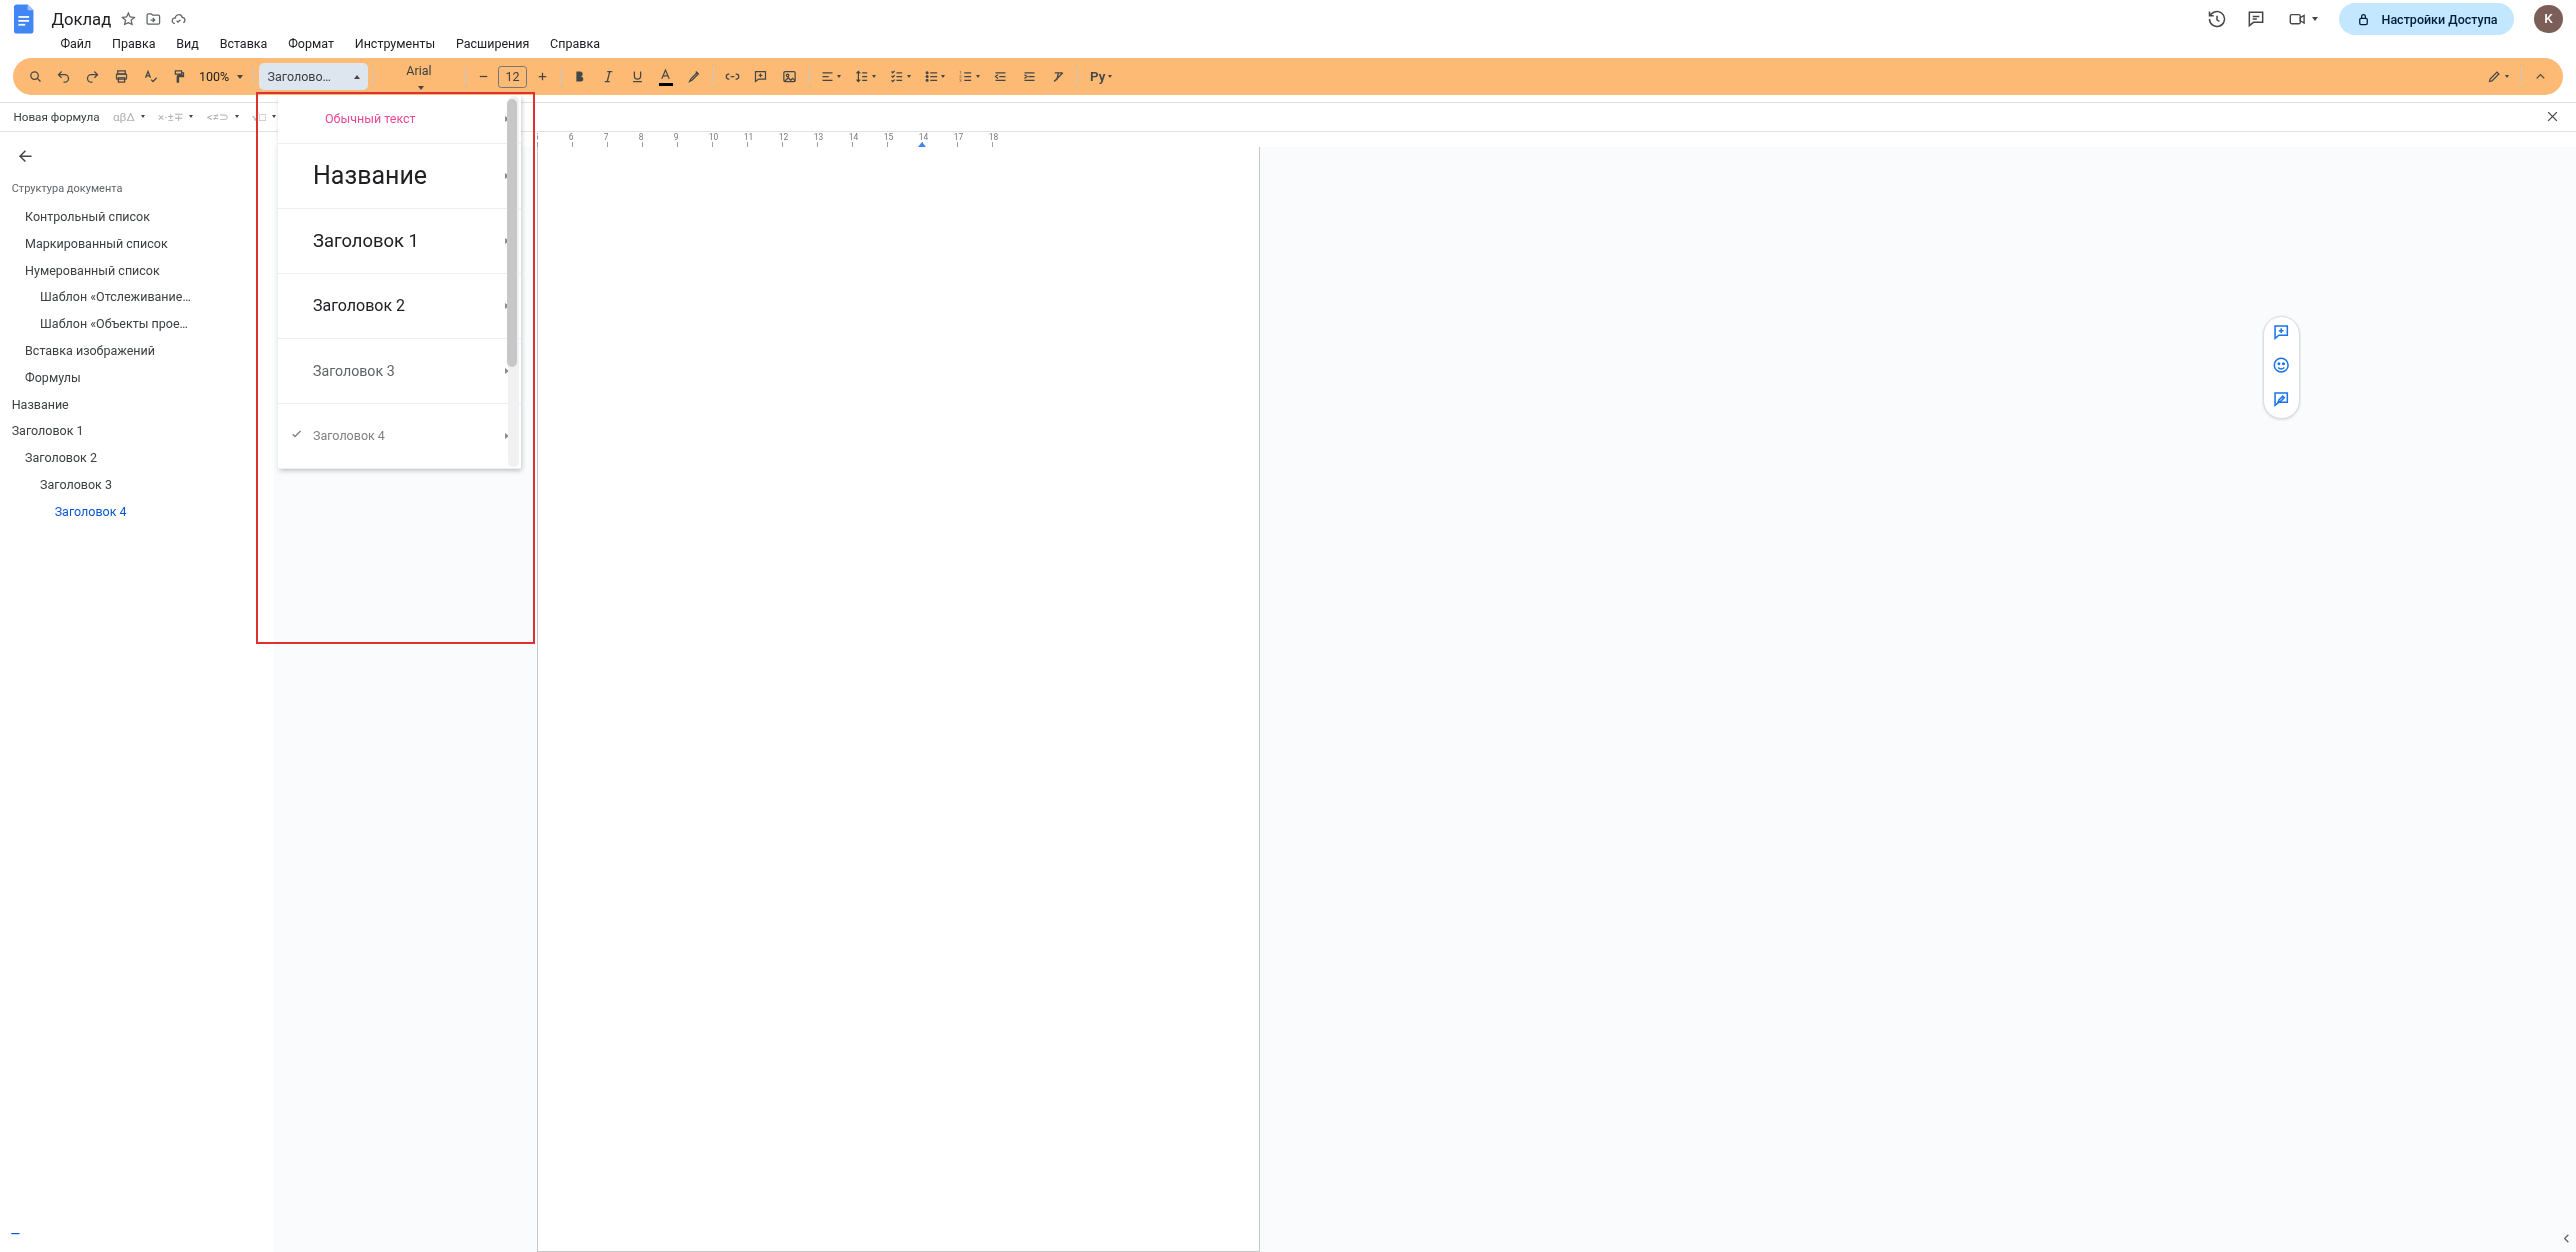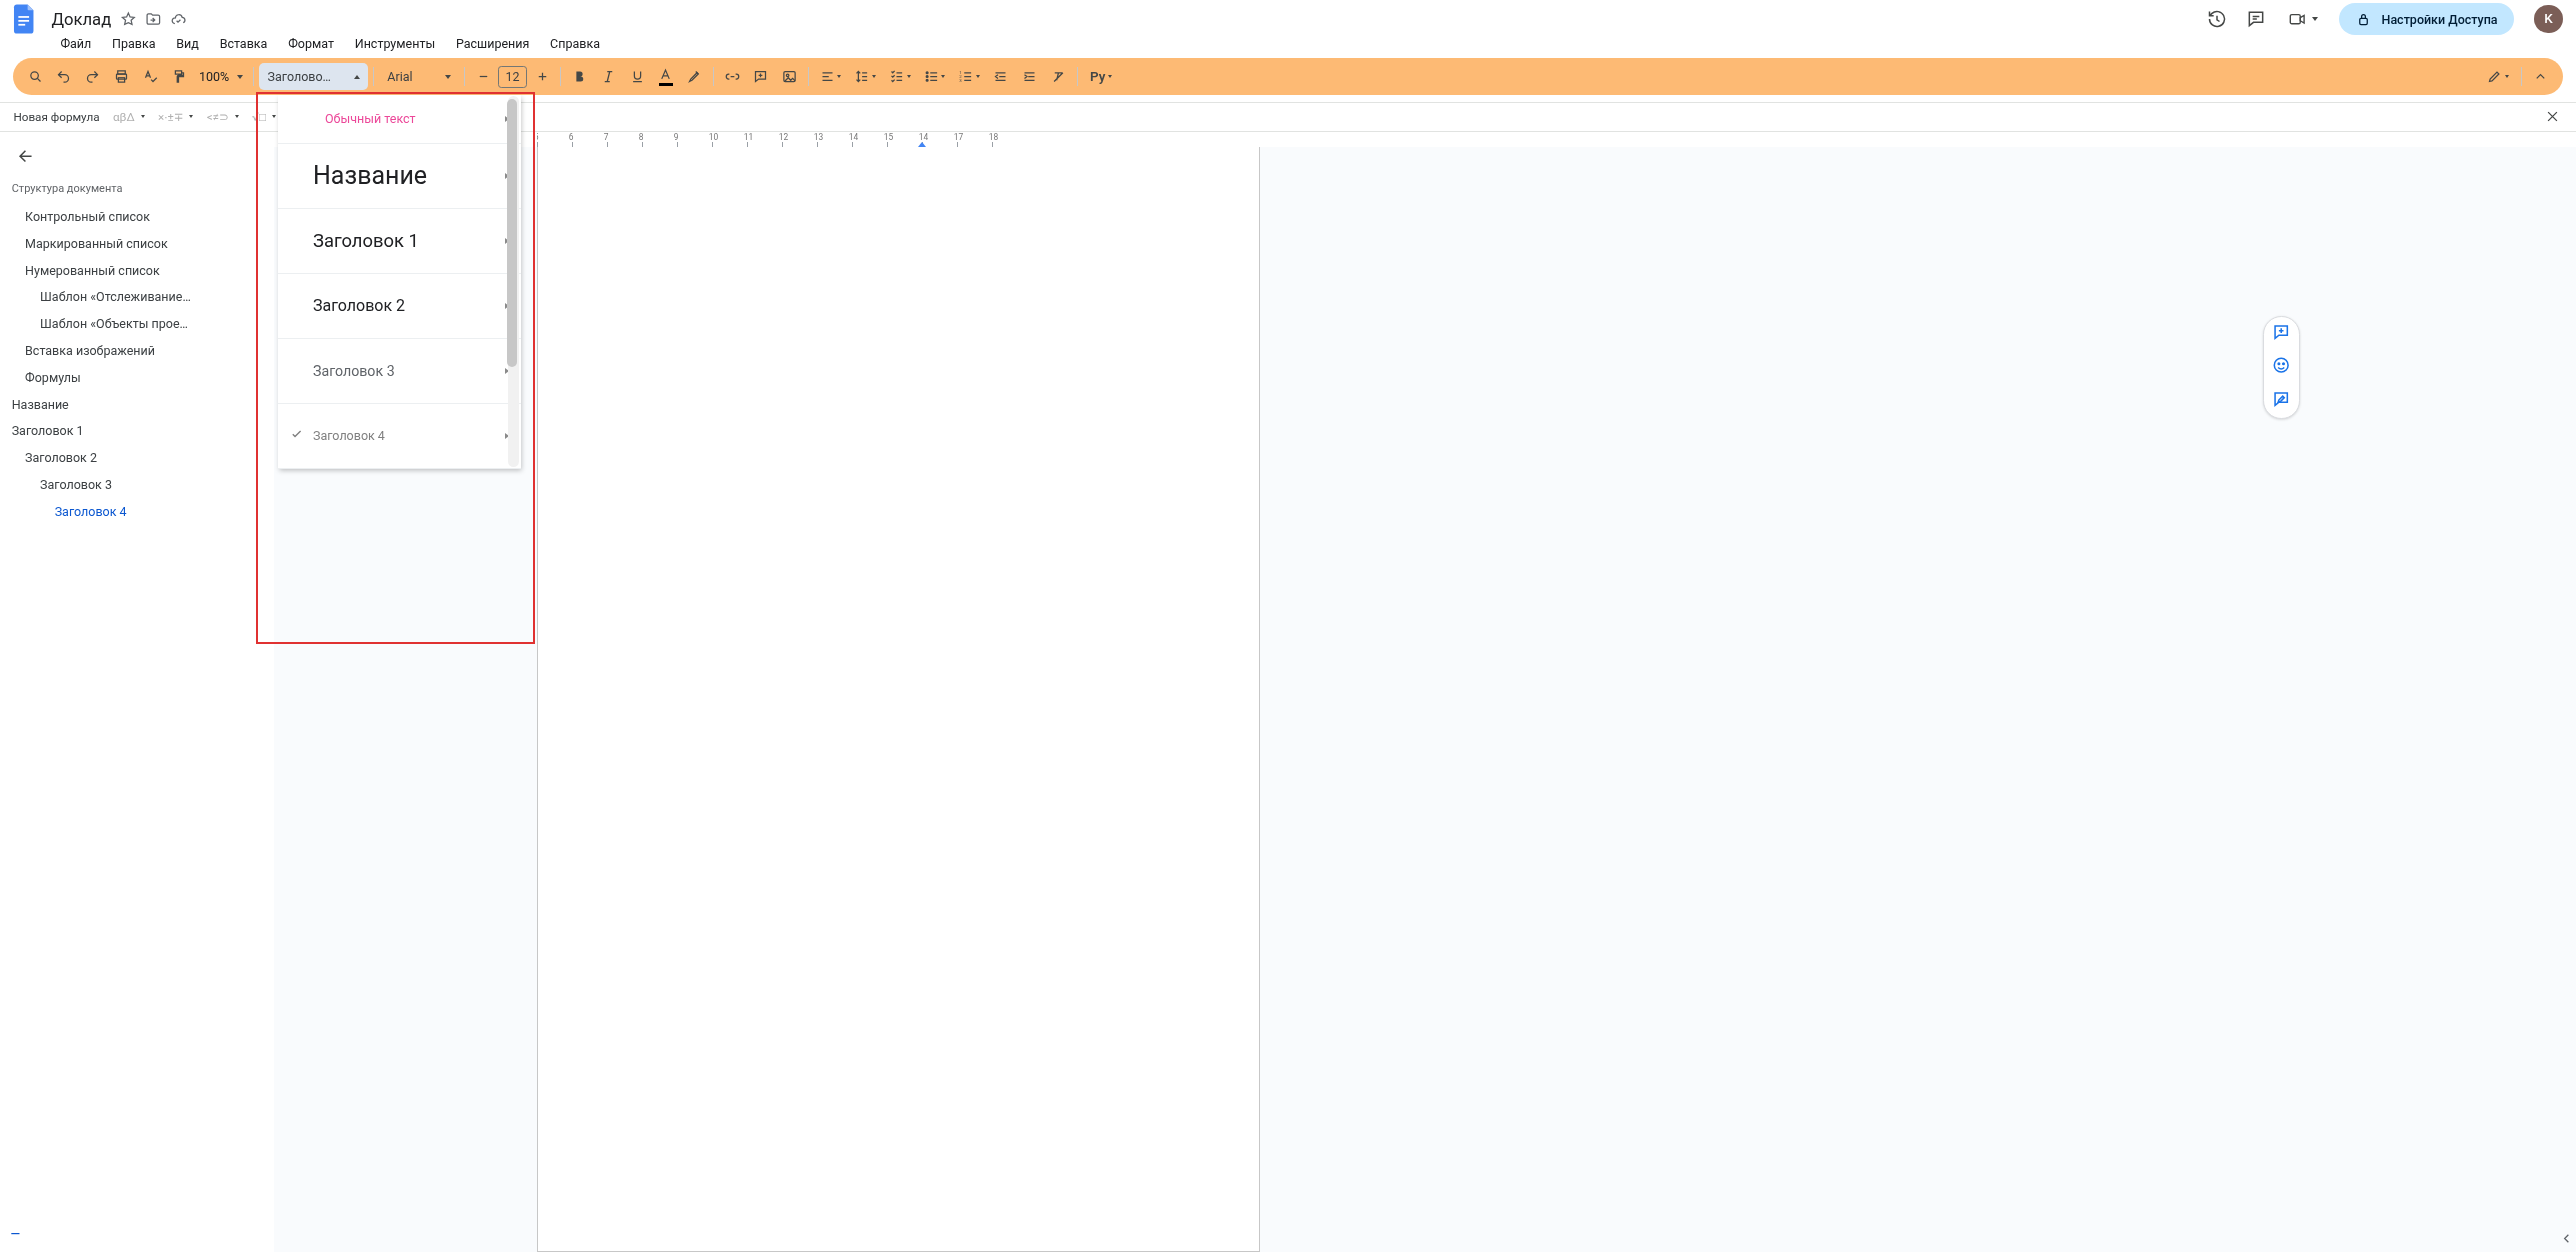--- a/index.html
+++ b/index.html
@@ -86,21 +86,21 @@
   .tb-sep { width: 0.8px; height: 18.4px; background: #c7c7c7; margin: 0 3.3px; }
   .tb-zoom { font-size: 12.5px; color:#202124; padding: 0 5px; display:flex; align-items:center; gap:5px; }
   .tb-style-select {
     display: flex; align-items: center; justify-content: space-between;
     width: 109px; height: 27px;
     padding: 0 8.4px; font-size: 12.5px;
     background: #dde5ef; border-radius: 5px;
   }
   .tb-font-select {
     display: flex; align-items: center; justify-content: space-between;
-    width: 80px; height: 27px; padding: 0 8.4px; font-size: 12.5px;
+    width: 80px; height: 27px; padding: 0 8.4px; font-size: 12.5px; flex-direction: column;
   }
   .tb-fontsize-box {
     border: 1.3px solid #747775; border-radius: 3.3px;
     width: 28.4px; height: 22px; text-align: center;
     font-size: 12.5px; line-height: 20px;
   }
   .tb-right { margin-left: auto; display:flex; align-items:center; gap:1.7px; }
   .dd-tri {
     width:0;height:0;border-left:3.3px solid transparent;border-right:3.3px solid transparent;border-top:4.2px solid #444746;
     margin-left:3.3px;

